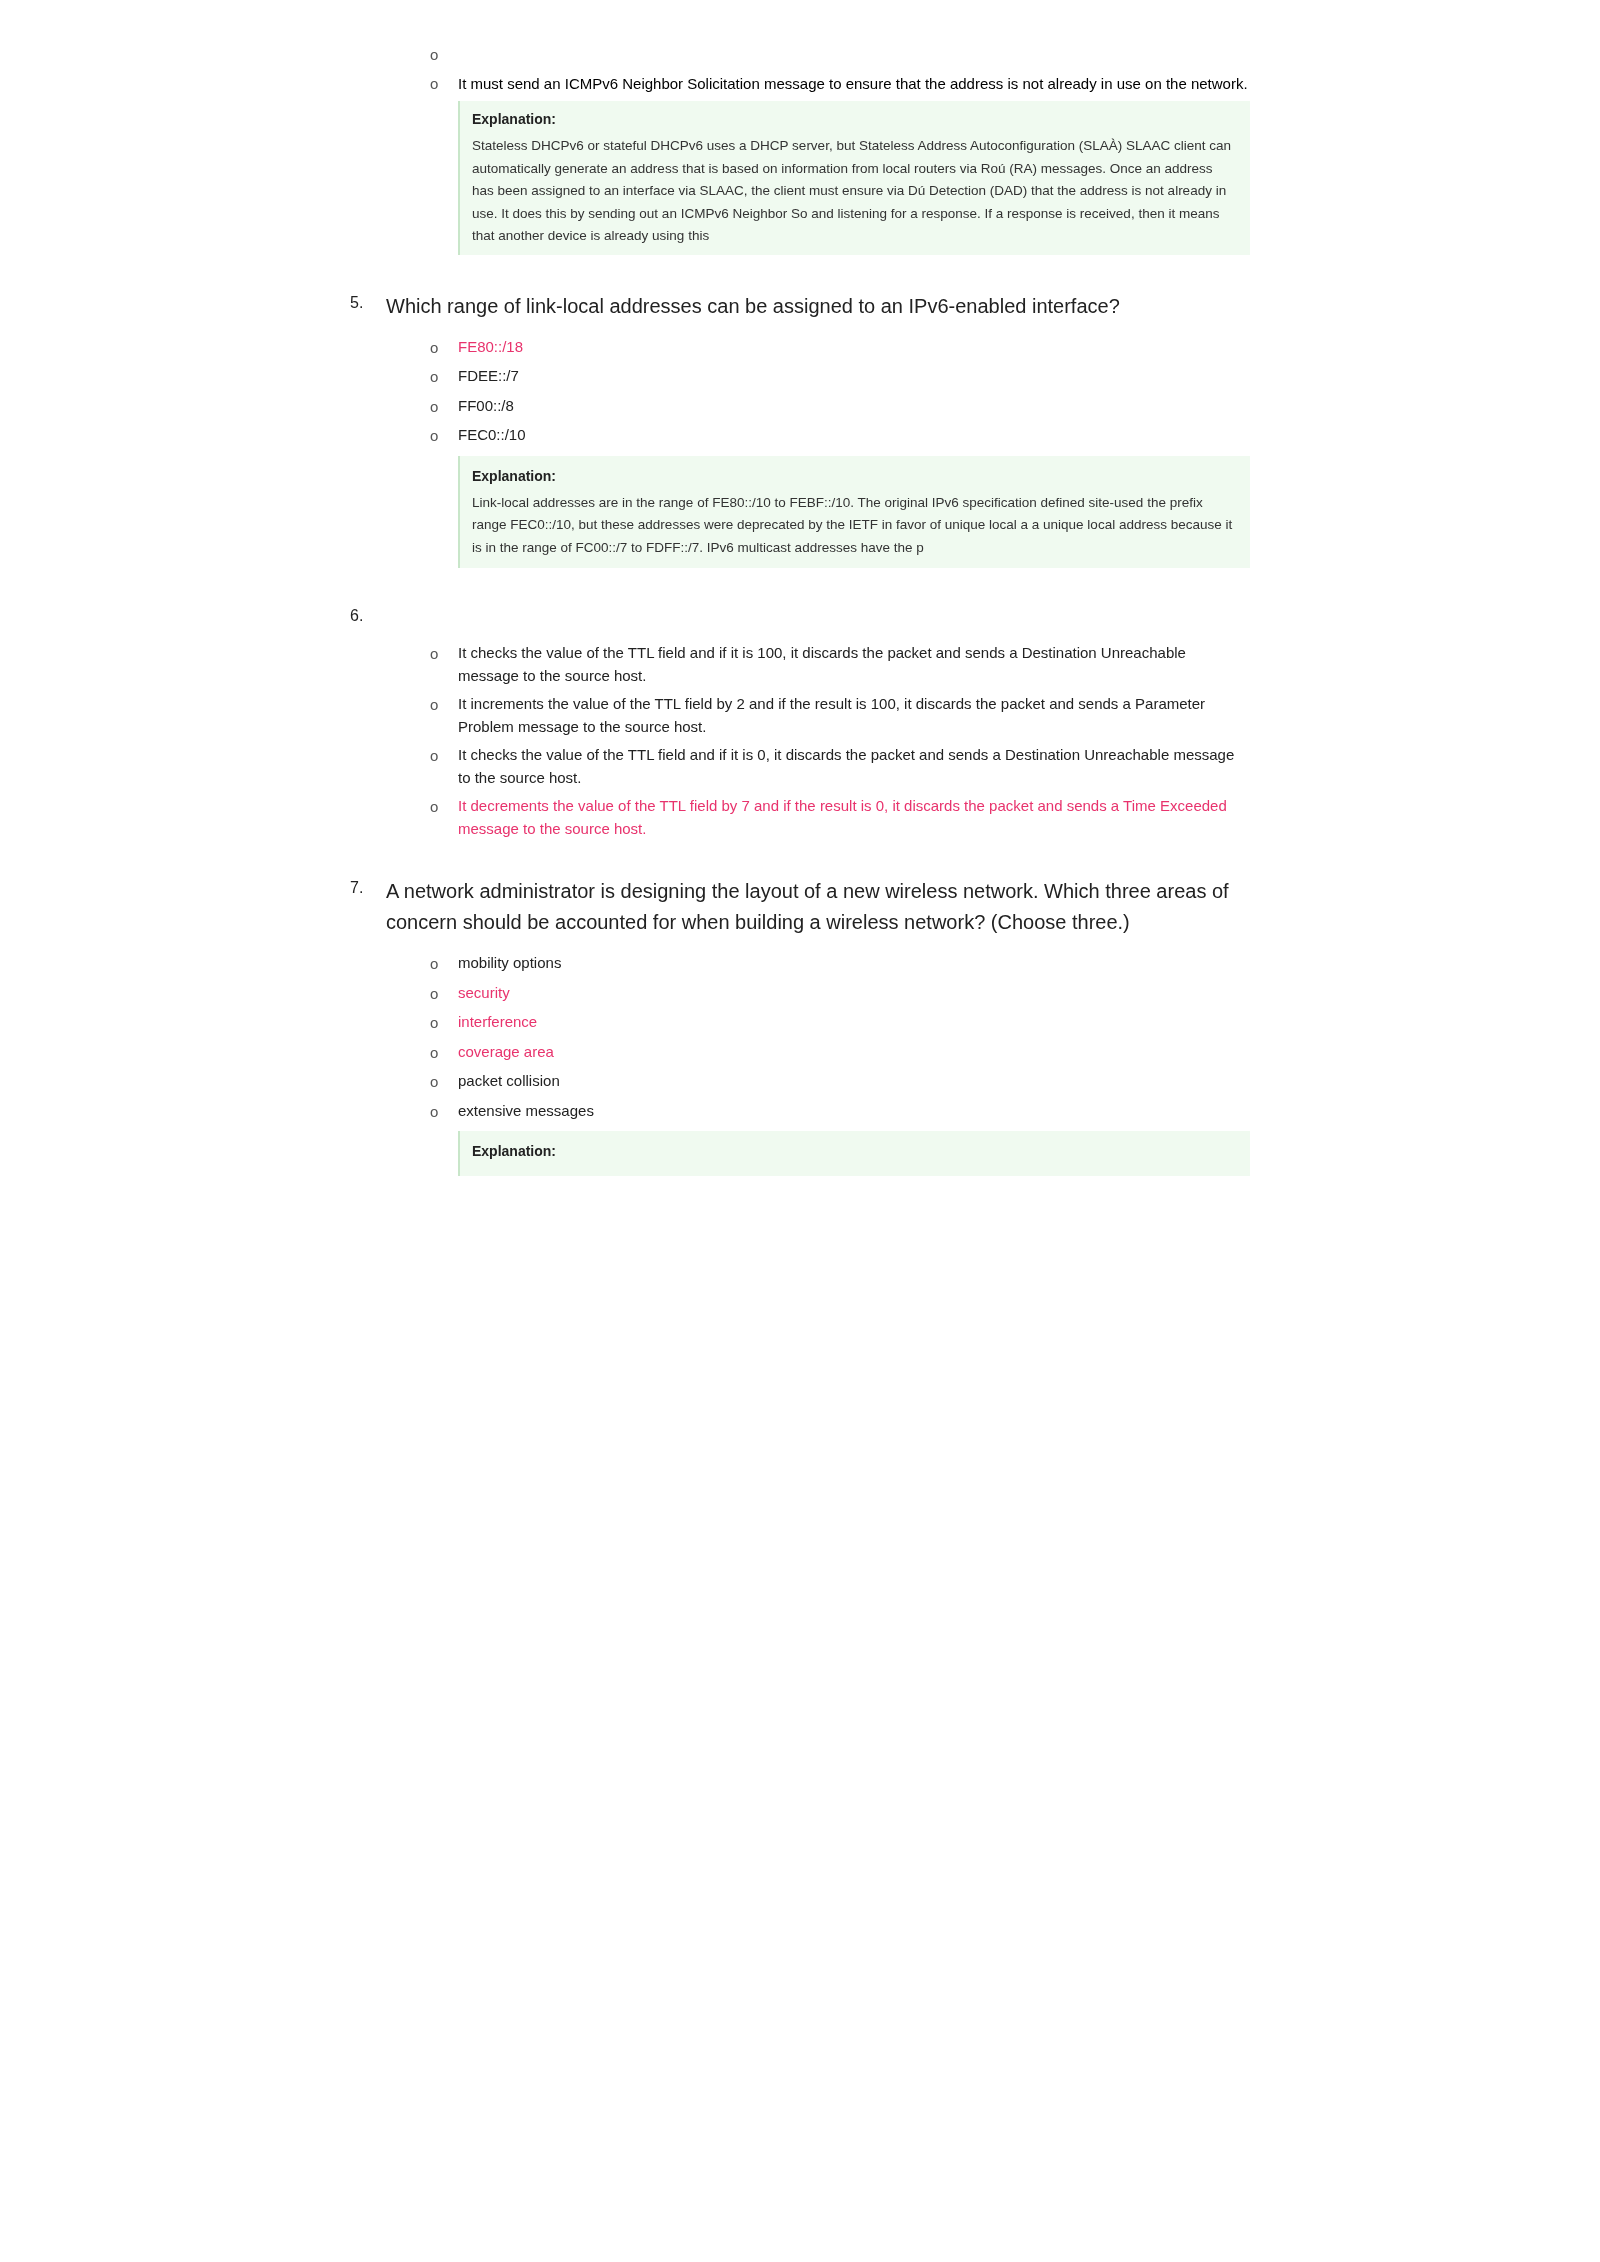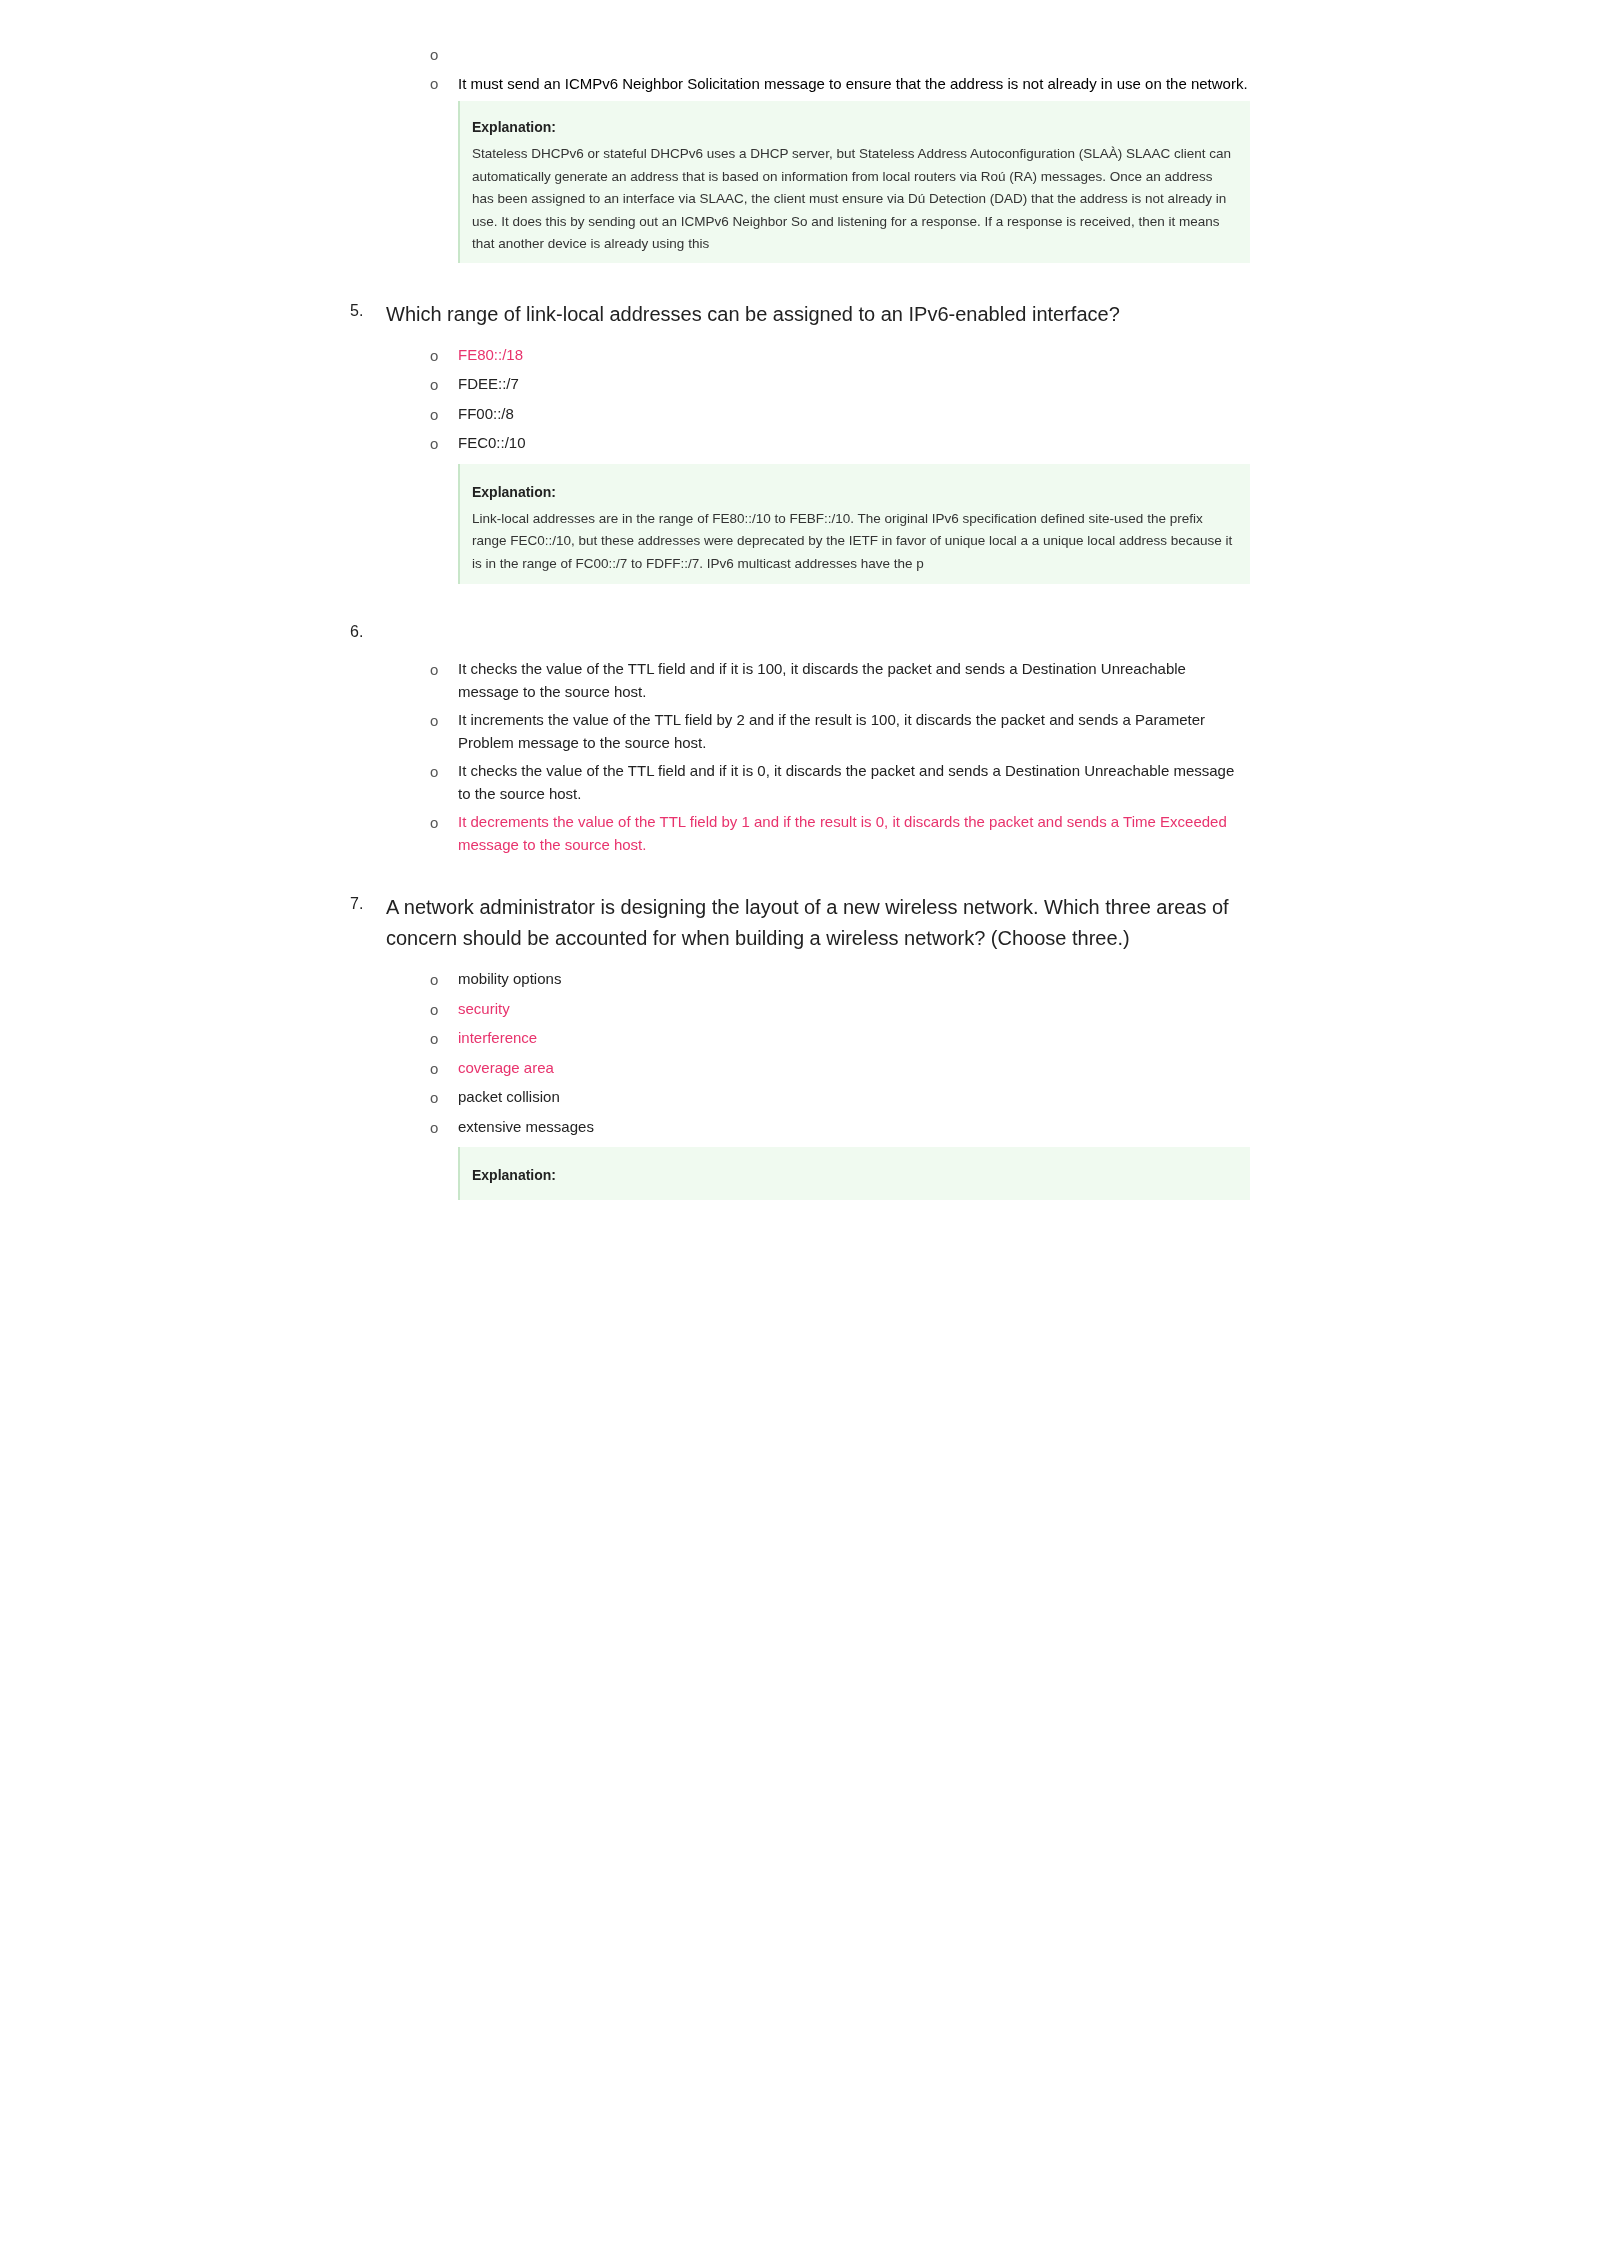--- a/index.html
+++ b/index.html
@@ -81,21 +81,20 @@
       padding: 10px 12px;
       border-left: 2px solid #c8e6c9;
     }
 
     .explanation-label {
       font-weight: bold;
       font-size: 14px;
       color: #222;
       display: block;
       margin-bottom: 4px;
-      margin-top: 8px;
     }
 
     .explanation-text {
       font-size: 13.5px;
       color: #333;
       line-height: 1.5;
     }
 
     .top-explanation {
       margin-left: 28px;
@@ -194,21 +193,21 @@
       <div class="option-item">
         <span class="option-bullet">o</span>
         <span class="option-text">It increments the value of the TTL field by 2 and if the result is 100, it discards the packet and sends a Parameter Problem message to the source host.</span>
       </div>
       <div class="option-item">
         <span class="option-bullet">o</span>
         <span class="option-text">It checks the value of the TTL field and if it is 0, it discards the packet and sends a Destination Unreachable message to the source host.</span>
       </div>
       <div class="option-item">
         <span class="option-bullet">o</span>
-        <span class="option-text correct">It decrements the value of the TTL field by 1 and if the result is 0, it discards the packet and sends a Time Exceeded message to the source host.</span>
+        <span class="option-text correct">It decrements the value of the TTL field by 7 and if the result is 0, it discards the packet and sends a Time Exceeded message to the source host.</span>
       </div>
     </div>
   </div>
 
   <div class="question-block">
     <div class="question-number-line">
       <span class="question-number">7.</span>
       <span class="question-text">A network administrator is designing the layout of a new wireless network. Which three areas of concern should be accounted for when building a wireless network? (Choose three.)</span>
     </div>
     <div class="options-list">

